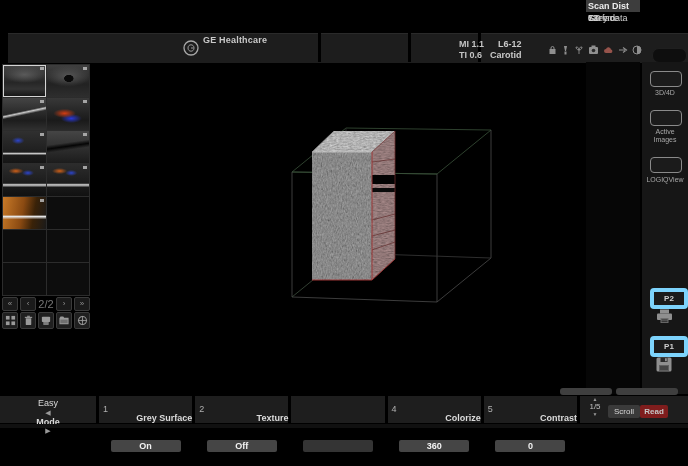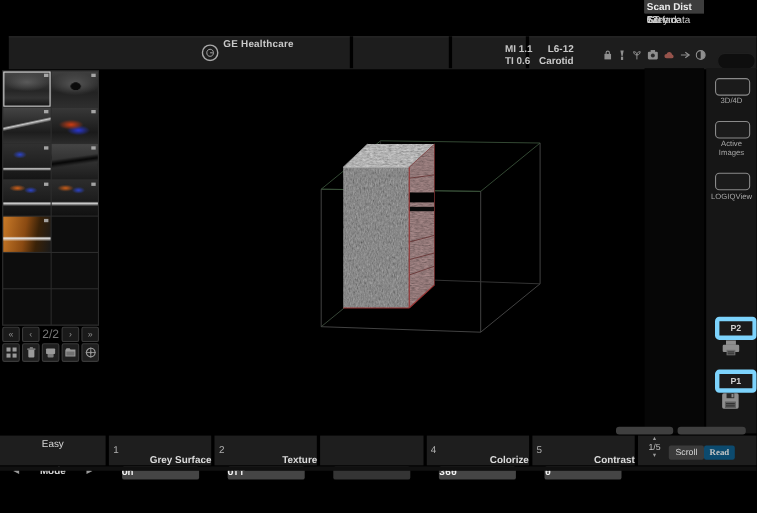--- a/index.html
+++ b/index.html
@@ -57,39 +57,39 @@
   .hardkey-lbl{position:absolute;left:642px;width:46px;text-align:center;font-size:7px;color:#a8a8a8;line-height:8px;}
   .pkey{position:absolute;left:650px;width:30px;height:13px;border:4px solid #7dd3fc;border-radius:4px;
         background:#1b1b1b;color:#cfcfcf;font-size:8px;font-weight:bold;text-align:center;line-height:13px;}
   .colicon{position:absolute;left:656px;}
 
   
   .partialbtn{background:#3f3f3f;border-radius:3px;height:7px;}
   .bbar-sec{position:absolute;top:396px;height:27px;background:#1e1e1e;}
   .easy-sec{left:0;width:96px;}
   .easy-l1{text-align:center;font-size:9px;font-weight:normal;color:#d8d8d8;margin-top:2px;}
-  .easy-l2{display:flex;align-items:center;justify-content:space-between;padding:0 12px;margin-top:15px;}
+  .easy-l2{display:flex;align-items:center;justify-content:space-between;padding:0 12px;margin-top:1px;flex-direction:column;}
   .easy-l2 .mode-txt{font-size:9px;font-weight:bold;color:#d8d8d8;}
   .arrow{font-size:7px;color:#9a9a9a;}
   .softkeys{left:99px;top:396px;width:478px;height:27px;display:flex;gap:3px;position:absolute;}
   .softkey{flex:1;background:#1e1e1e;position:relative;}
   .sk-num{position:absolute;left:4px;top:8px;font-size:9px;color:#b0b0b0;}
   .sk-label{text-align:right;font-size:9px;font-weight:bold;color:#dcdcdc;margin-top:17px;height:11px;}
-  .sk-value{width:70px;height:12px;margin:0 auto;background:#454545;border-radius:2px;
-            color:#f2f2f2;font-size:9px;font-weight:bold;line-height:12px;font-family:Liberation Mono, monospace;}
+  .sk-value{width:70px;height:12px;margin:16px auto;background:#454545;border-radius:2px;
+            color:#f2f2f2;font-size:9px;font-weight:bold;text-align:center;line-height:12px;}
   .softkey.blank .sk-value{background:#343434;}
   .scroll-sec{left:580px;width:108px;}
   .updown{position:absolute;left:6px;top:0;width:18px;height:27px;text-align:center;}
   .updown .arr{font-size:5px;color:#9a9a9a;display:block;line-height:6px;}
   .updown .frac{font-size:8px;color:#c0c0c0;display:block;line-height:9px;}
   .scroll-btn{position:absolute;left:28px;top:9px;width:32px;height:13px;background:#3a3a3a;border-radius:2px;
               color:#d8d8d8;font-size:8px;text-align:center;line-height:13px;}
   .vdiv{position:absolute;left:64px;top:10px;width:1px;height:11px;background:#555;}
-  .read-btn{position:absolute;left:60px;top:9px;width:28px;height:13px;background:#0c4a6e;border-radius:2px;
-            color:#c6c6c6;font-size:8px;font-weight:bold;text-align:center;line-height:13px;font-family:Liberation Serif, serif;}
+  .read-btn{position:absolute;left:60px;top:9px;width:28px;height:13px;background:#7f1d1d;border-radius:2px;
+            color:#c6c6c6;font-size:8px;font-weight:bold;text-align:center;line-height:13px;}
   .bbar-under{left:0;top:424px;width:688px;height:4px;background:#101010;}
 </style>
 </head>
 <body>
 
 <div id="screen">
 
   <div class="abs topbar"></div>
   <div class="abs topdiv" style="left:318px"></div>
   <div class="abs topdiv" style="left:408px"></div>

